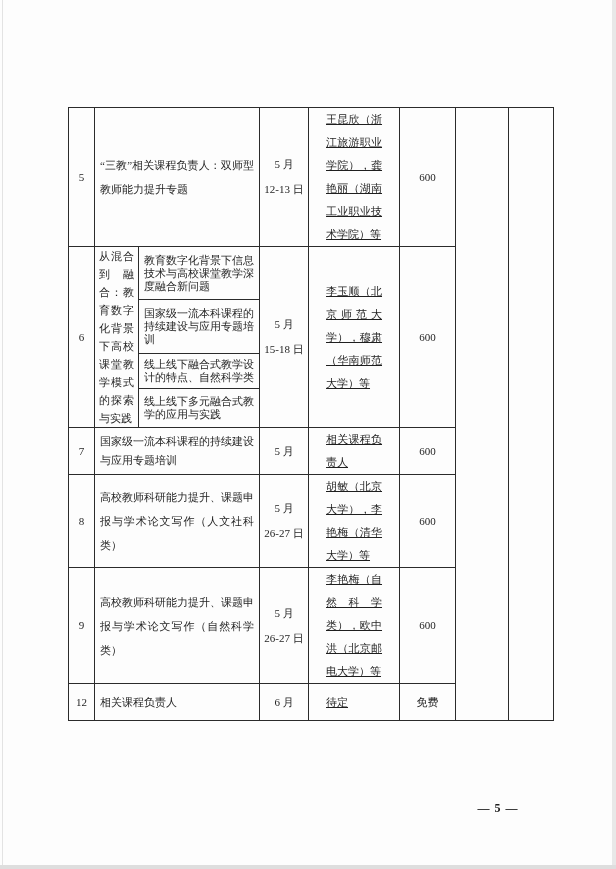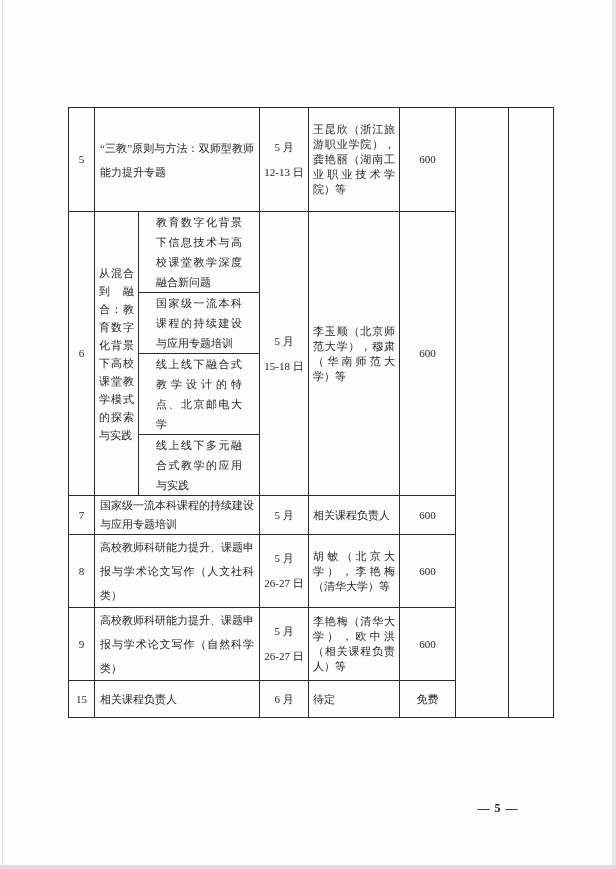--- a/index.html
+++ b/index.html
@@ -26,23 +26,23 @@
     border: 1px solid #2b2b2b;
     vertical-align: middle;
     font-size: 11px;
     line-height: 20.5px;
     overflow: hidden;
     padding: 0;
   }
   .c-center { text-align: center; }
   .c-topic  { text-align: justify; text-justify: inter-character; padding: 0 5px; line-height: 24px; }
   .c-topic-tight { line-height: 19px; margin-left: 33px; }
-  .c-sub    { text-align: justify; text-justify: inter-character; padding: 0 17px; line-height: 20px; }
+  .c-sub    { text-align: justify; text-justify: inter-character; padding: 0 5px; line-height: 13px; }
   .c-label  { text-align: justify; text-justify: inter-character; padding: 0 4px; line-height: 18px; }
-  .c-instr  { text-align: justify; text-justify: inter-character; padding: 0 4px; line-height: 15px; }
+  .c-instr  { text-align: justify; text-justify: inter-character; padding: 0 17px; line-height: 23px; text-decoration: underline; }
   .c-date   { text-align: center; margin-left: 12px; }
   .c-date span { display: block; line-height: 25px; }
   .page-number {
     position: absolute; left: 458px; top: 801px; width: 80px;
     text-align: center; font-size: 12px; letter-spacing: 1px;
     font-weight: bold; color: #1c1c1c;
   }
 </style>
 </head>
 <body>
@@ -57,21 +57,21 @@
       <col style="width:49px">
         <col style="width:91px">
         <col style="width:56px">
       <col style="width:53px">
         <col style="width:45px">
     </colgroup>
 
     <tbody>
         <tr style="height:104px">
       <td class="c-center">5</td>
-      <td class="c-topic" colspan="2">“三教”原则与方法：双师型教师能力提升专题</td>
+      <td class="c-topic" colspan="2">“三教”相关课程负责人：双师型教师能力提升专题</td>
       <td class="c-date">
         <span>5 月</span>
         <span>12-13 日</span>
       </td>
       <td class="c-instr">王昆欣（浙江旅游职业学院），龚艳丽（湖南工业职业技术学院）等</td>
       <td class="c-center">600</td>
       <td rowspan="9"></td>
       <td rowspan="9"></td>
     </tr>
 
@@ -83,21 +83,21 @@
         <span>5 月</span>
         <span>15-18 日</span>
       </td>
       <td class="c-instr" rowspan="4">李玉顺（北京师范大学），穆肃（华南师范大学）等</td>
       <td class="c-center" rowspan="4">600</td>
     </tr>
     <tr style="height:54px">
       <td class="c-sub">国家级一流本科课程的持续建设与应用专题培训</td>
     </tr>
     <tr style="height:35px">
-      <td class="c-sub">线上线下融合式教学设计的特点、北京邮电大学</td>
+      <td class="c-sub">线上线下融合式教学设计的特点、自然科学类</td>
     </tr>
     <tr style="height:39px">
       <td class="c-sub">线上线下多元融合式教学的应用与实践</td>
     </tr>
 
     <tr style="height:38px">
       <td class="c-center">7</td>
       <td class="c-topic c-topic-tight" colspan="2">国家级一流本科课程的持续建设与应用专题培训</td>
       <td class="c-date">
         <span>5 月</span>
@@ -117,26 +117,26 @@
       <td class="c-center">600</td>
     </tr>
 
     <tr style="height:62px">
       <td class="c-center">9</td>
       <td class="c-topic" colspan="2">高校教师科研能力提升、课题申报与学术论文写作（自然科学类）</td>
       <td class="c-date">
         <span>5 月</span>
         <span>26-27 日</span>
       </td>
-      <td class="c-instr">李艳梅（清华大学），欧中洪（相关课程负责人）等</td>
+      <td class="c-instr">李艳梅（自然科学类），欧中洪（北京邮电大学）等</td>
       <td class="c-center">600</td>
     </tr>
 
     <tr style="height:37px">
-      <td class="c-center">15</td>
+      <td class="c-center">12</td>
       <td class="c-topic c-topic-tight" colspan="2">相关课程负责人</td>
       <td class="c-date">
         <span>6 月</span>
       </td>
       <td class="c-instr">待定</td>
       <td class="c-center">免费</td>
     </tr>
   </tbody>
     </table>
 

